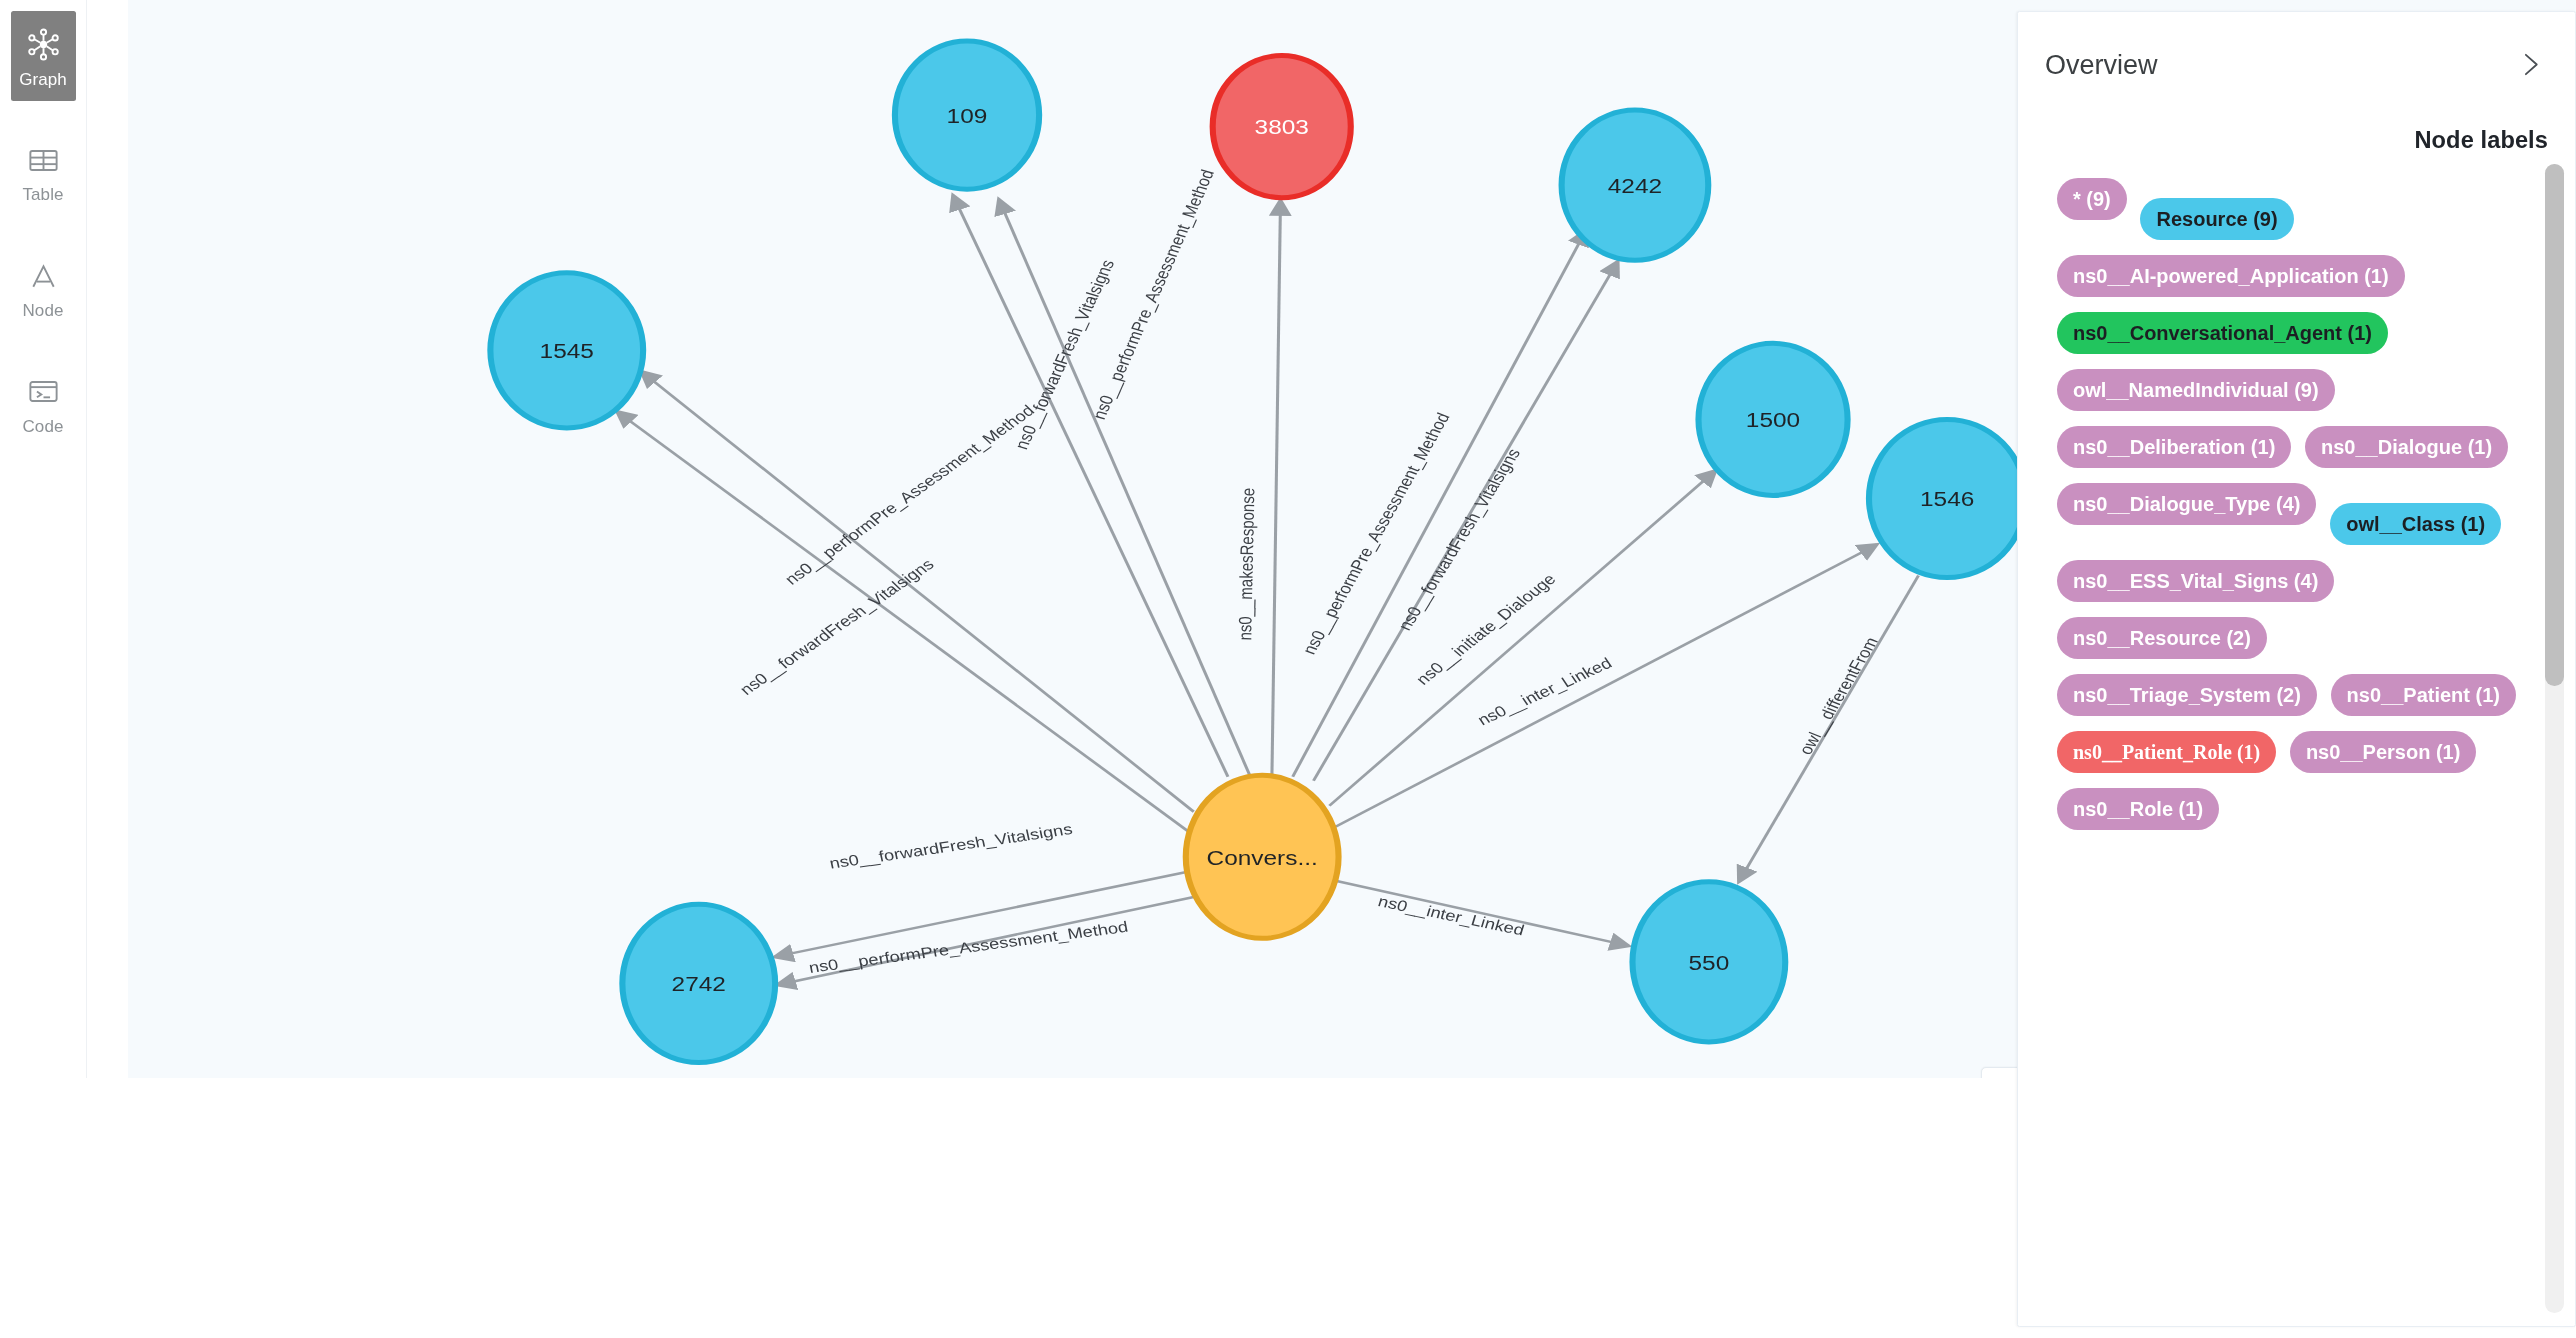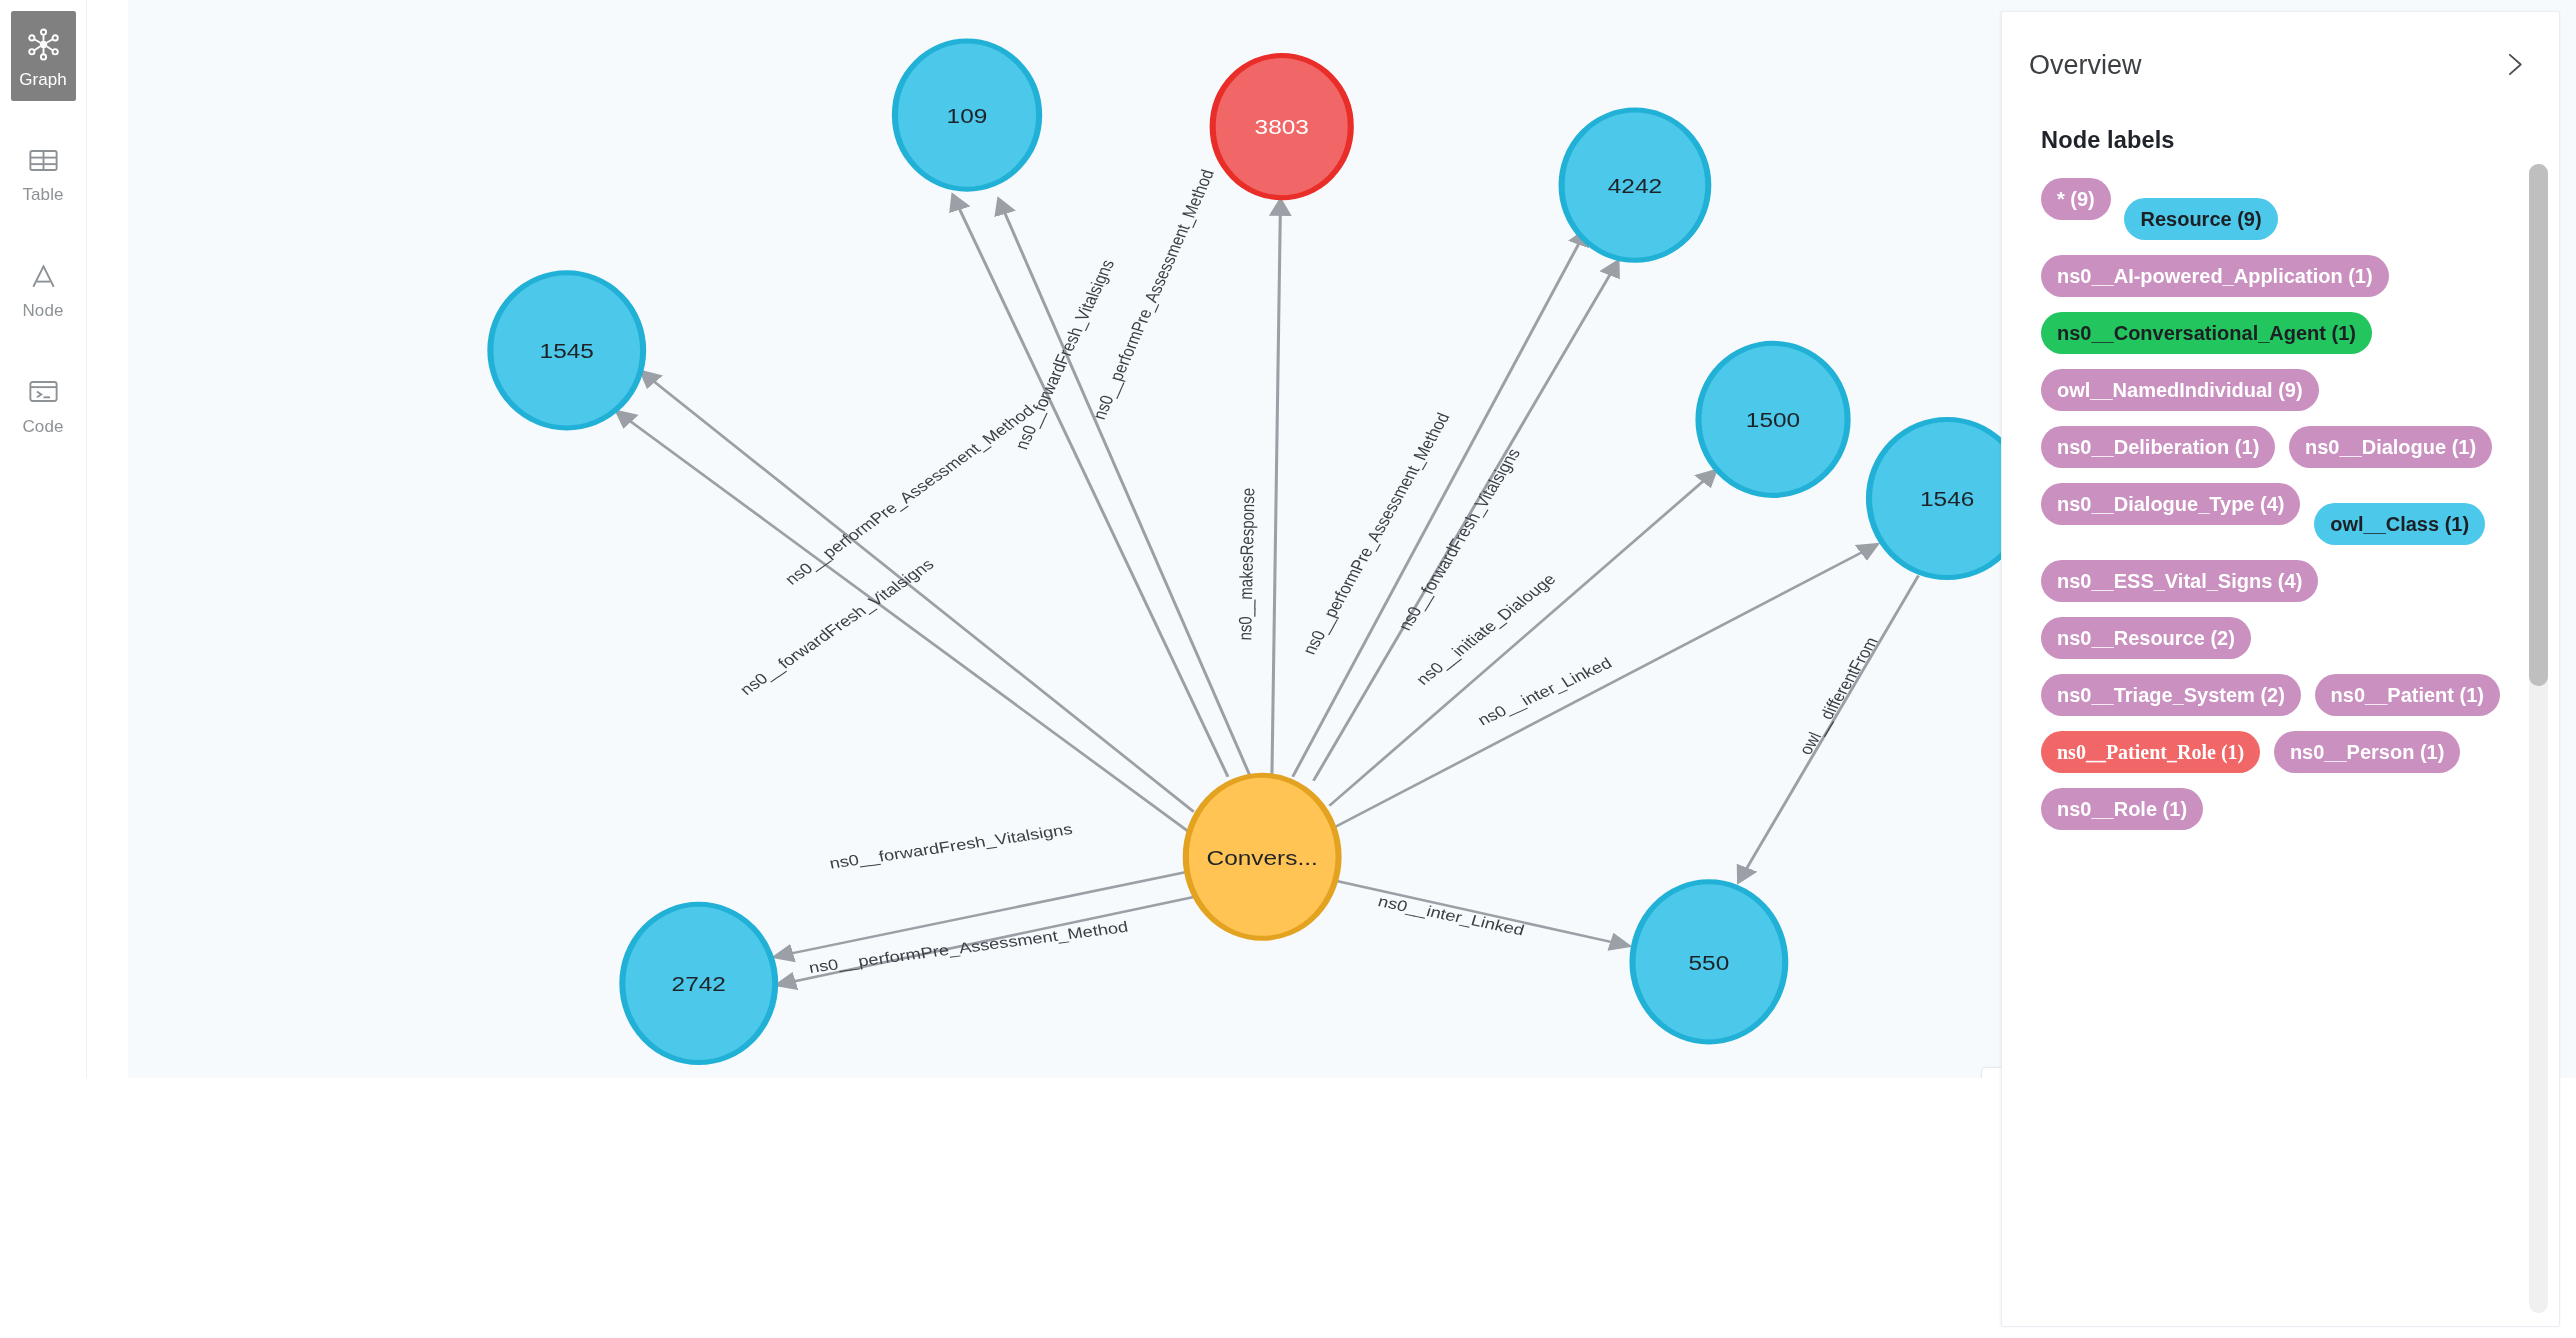--- a/index.html
+++ b/index.html
@@ -71,28 +71,29 @@
   .zoom-btn {
     width: 53px; height: 53px;
     display: flex; align-items: center; justify-content: center;
     cursor: pointer; color: #7f868c;
   }
   .zoom-btn svg { width: 39px; height: 39px; display: block; }
 
   
   .panel {
     position: absolute;
-    right: 16px; top: 11.2px;
+    right: 0px; top: 11.2px;
     width: 559px; height: 1316px;
     background: #ffffff;
     border: 0.6px solid #e8eef4;
     border-radius: 2.5px;
     box-shadow: -0.6px 0 2.5px rgba(0,0,0,.05);
     z-index: 6;
     overflow: hidden;
+    text-align: right;
   }
   .panel-head {
     display: flex; align-items: center; justify-content: space-between;
     padding: 35px 27px 0 27px;
   }
   .panel-title { font-size: 27px; color: #3c4043; font-weight: 400; }
   .panel-collapse {
     width: 37px; height: 37px; cursor: pointer;
     display: flex; align-items: center; justify-content: center;
     color: #4a4f54;

